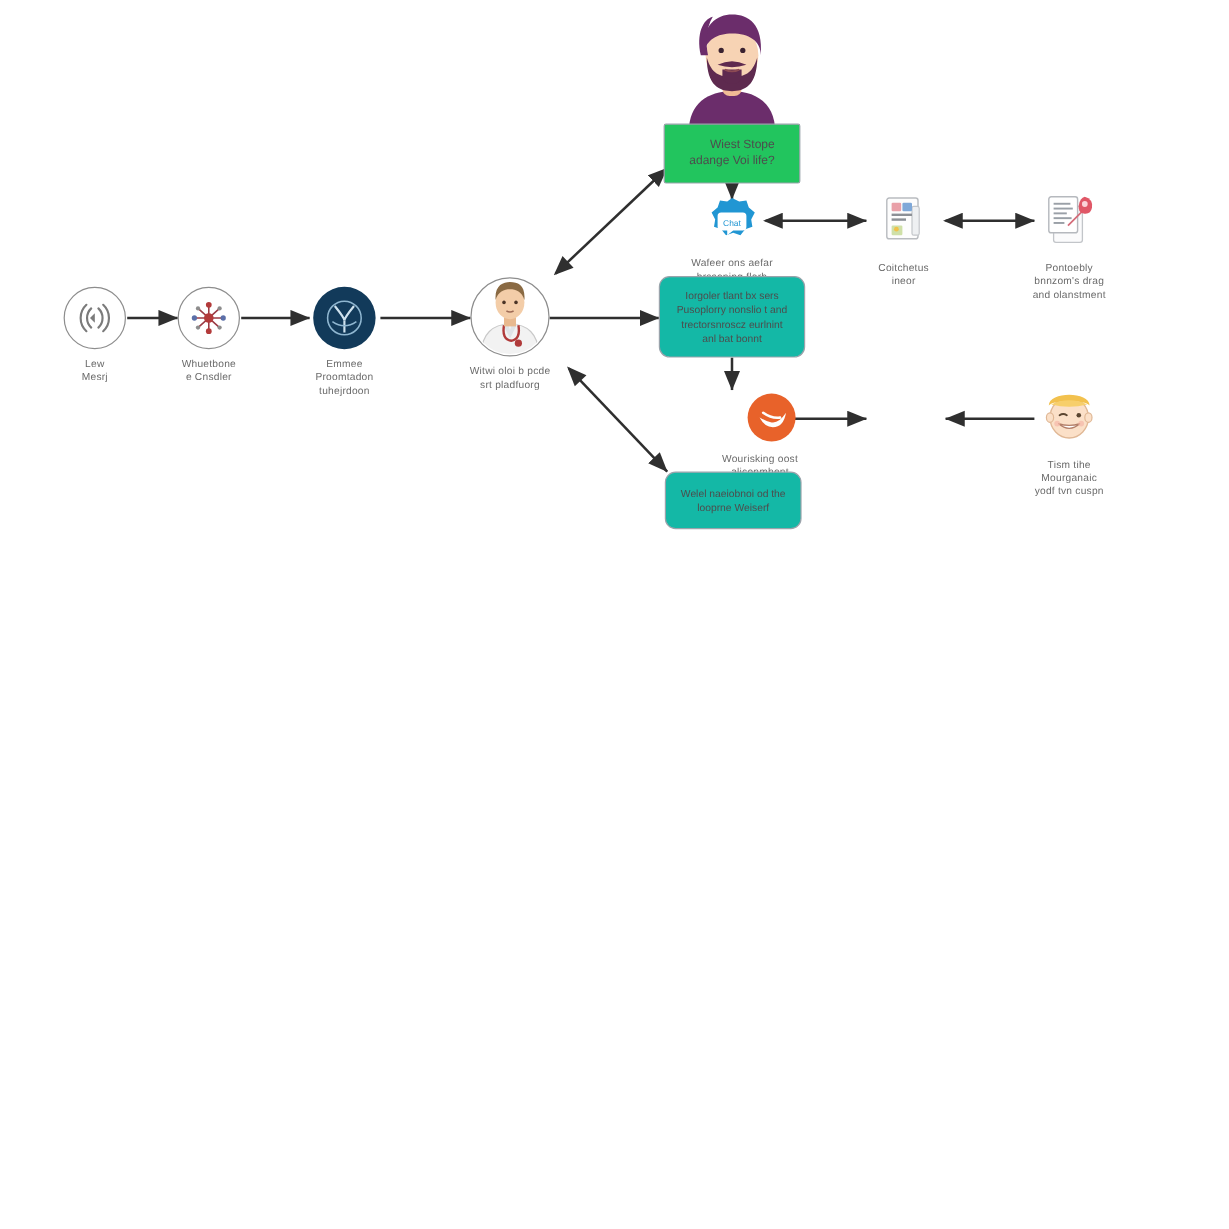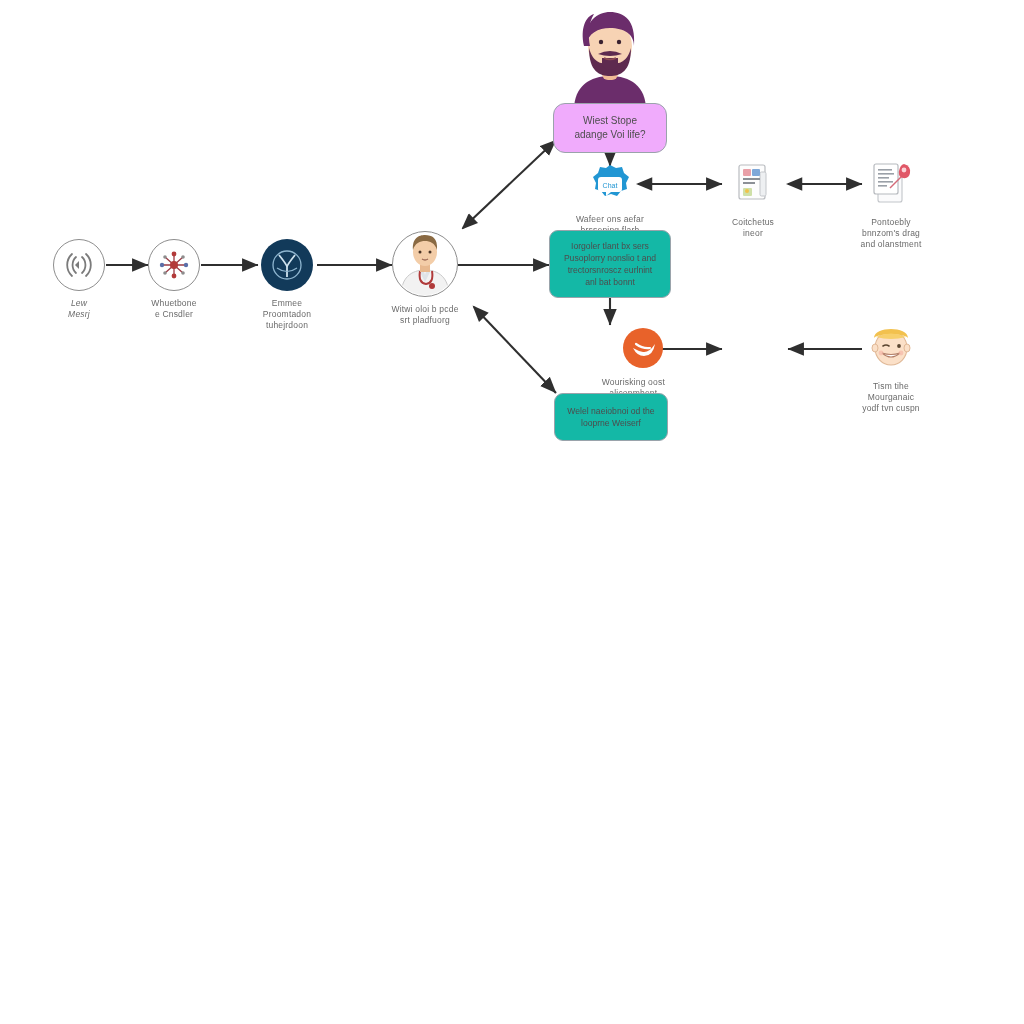--- a/index.html
+++ b/index.html
@@ -96,28 +96,28 @@
 
       <path d="M34,48 q12,-6 24,0 q-12,4 -24,0 z" fill="#5e2a4f"></path>
 
       <circle cx="37" cy="36" r="2.2" fill="#3a2230"></circle>
       <circle cx="55" cy="36" r="2.2" fill="#3a2230"></circle>
 
       <path d="M40,52 q6,3 12,0" stroke="#8c4a53" stroke-width="1.6" fill="none"></path>
     </svg>
   </div>
 
-  <div class="box" style="left:553px;top:103px;width:114px;height:50px;border-radius:12px;background:#f0abfc;">
+  <div class="box" style="left:553px;top:103px;width:114px;height:50px;border-radius:2px;background:#22c55e;text-align:right;">
     <div style="font-size:10px;line-height:14px;">
       <div>Wiest Stope</div>
       <div>adange Voi life?</div>
     </div>
   </div>
 
-  <div class="node" style="left:24px;top:239px;font-style:italic;">
+  <div class="node" style="left:24px;top:239px;">
     <div class="circ outline ghostblur">
       <svg width="32" height="26" viewBox="0 0 32 26">
         <g stroke="#7b7b7b" stroke-width="1.8" fill="none" stroke-linecap="round">
           <path d="M13,5 a11,11 0 0 0 0,16"></path>
           <path d="M9,2 a15,15 0 0 0 0,22"></path>
           <path d="M19,5 a11,11 0 0 1 0,16"></path>
           <path d="M23,2 a15,15 0 0 1 0,22"></path>
         </g>
         <path d="M16,9 l-4,4 l4,4 z" fill="#7b7b7b"></path>
       </svg>

